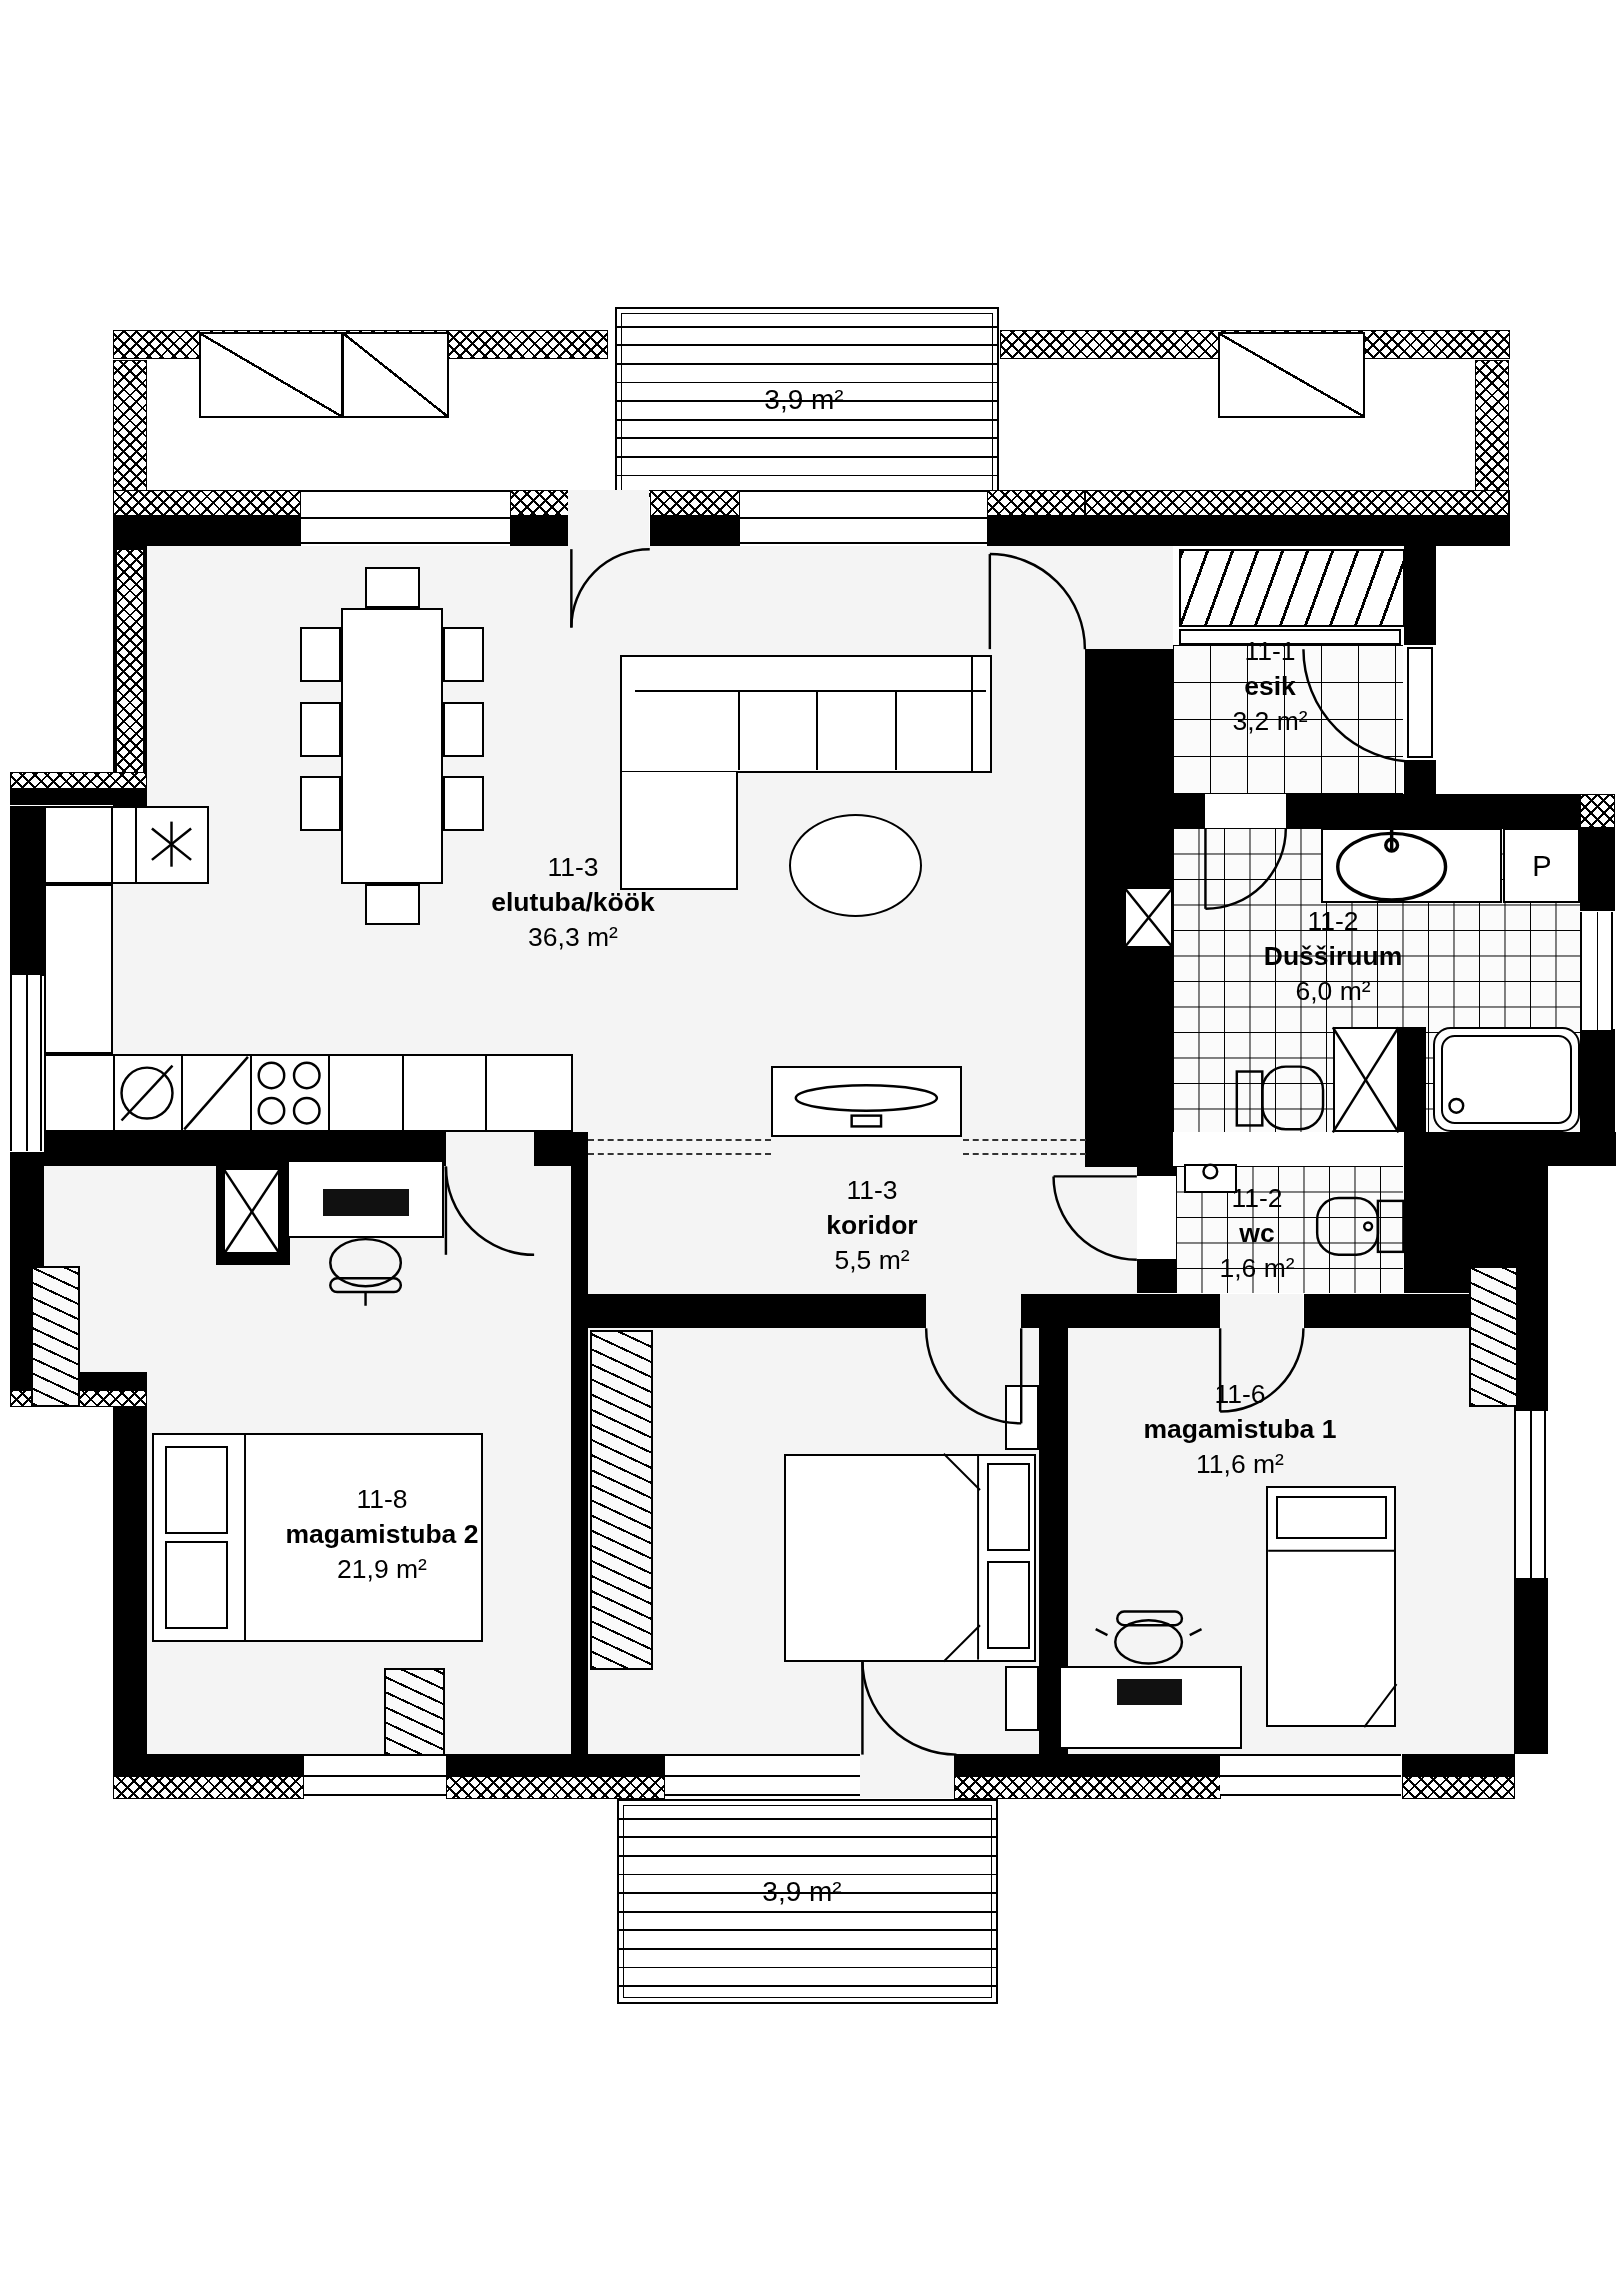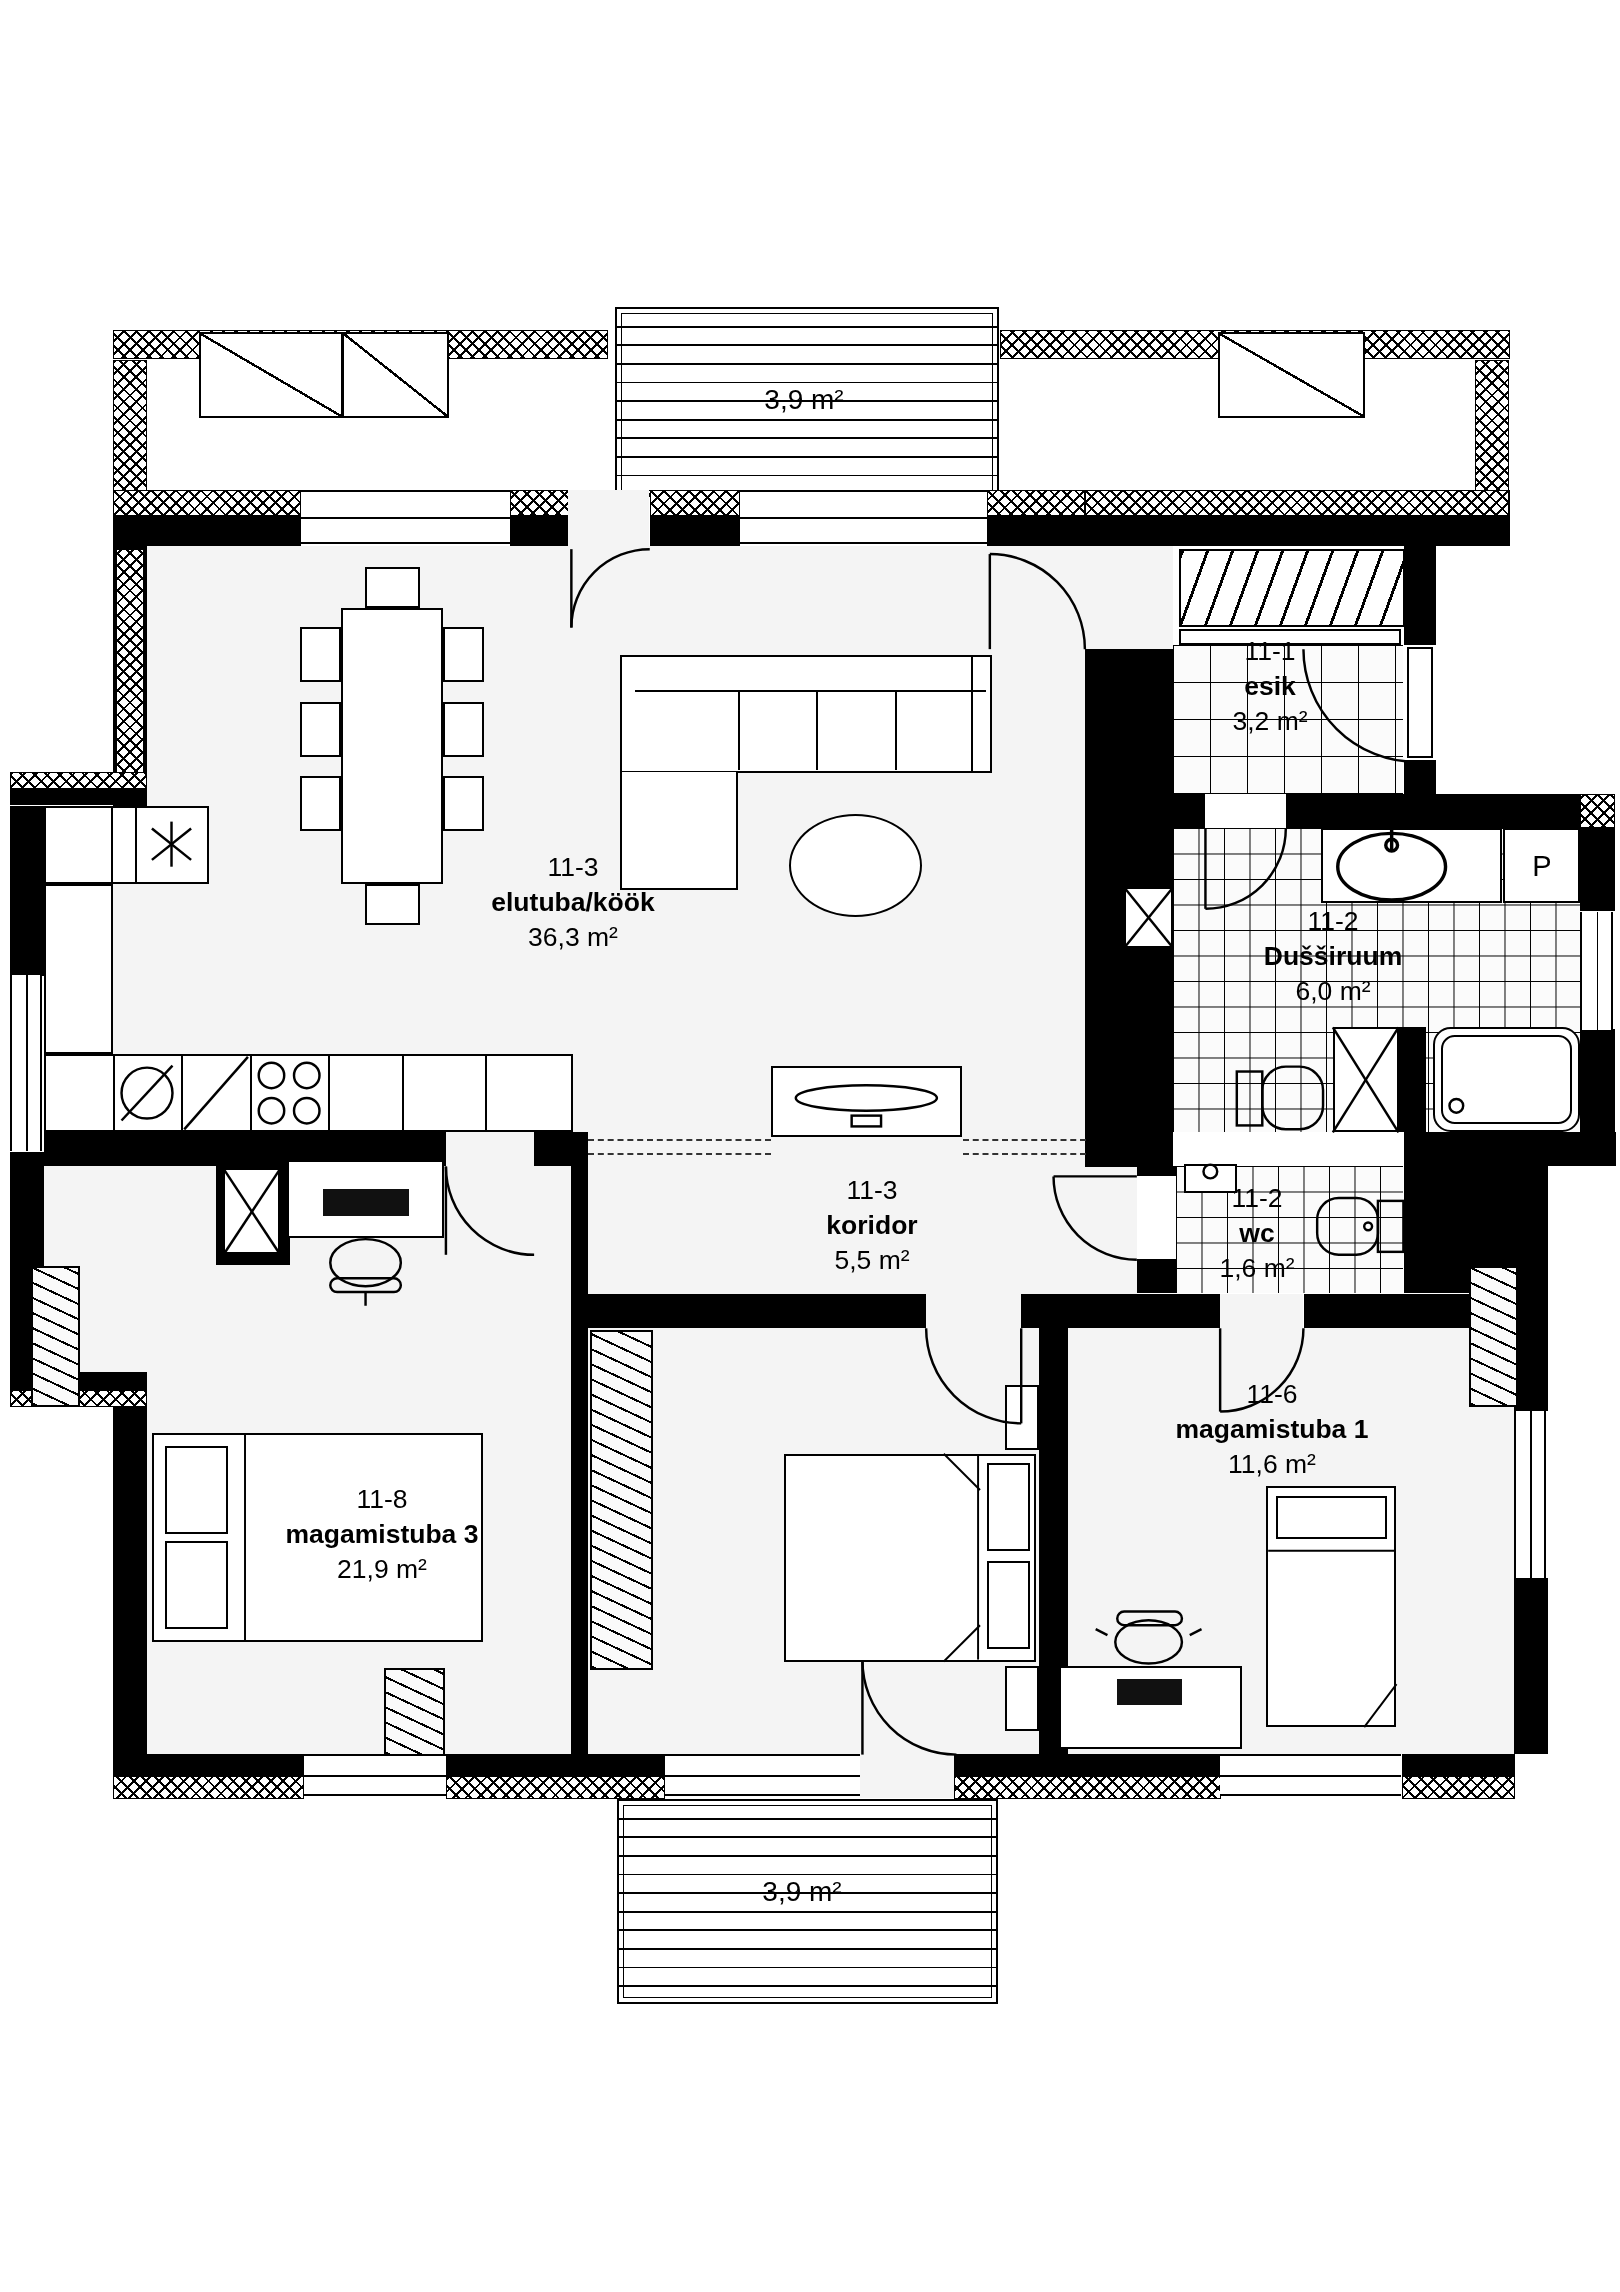--- a/index.html
+++ b/index.html
@@ -366,25 +366,25 @@
   <div class="rlabel" style="left:1257px;top:1233px;">
     <div class="cd">11-2</div>
     <div class="nm">wc</div>
     <div class="ar">1,6 m²</div>
   </div>
   <div class="rlabel" style="left:872px;top:1225px;">
     <div class="cd">11-3</div>
     <div class="nm">koridor</div>
     <div class="ar">5,5 m²</div>
   </div>
-  <div class="rlabel" style="left:1240px;top:1429px;margin-left:32px;">
+  <div class="rlabel" style="left:1240px;top:1429px;">
     <div class="cd">11-6</div>
     <div class="nm">magamistuba 1</div>
     <div class="ar">11,6 m²</div>
   </div>
   <div class="rlabel" style="left:382px;top:1534px;">
     <div class="cd">11-8</div>
-    <div class="nm">magamistuba 3</div>
+    <div class="nm">magamistuba 2</div>
     <div class="ar">21,9 m²</div>
   </div>
 
 </div>
 
 
 </body></html>

